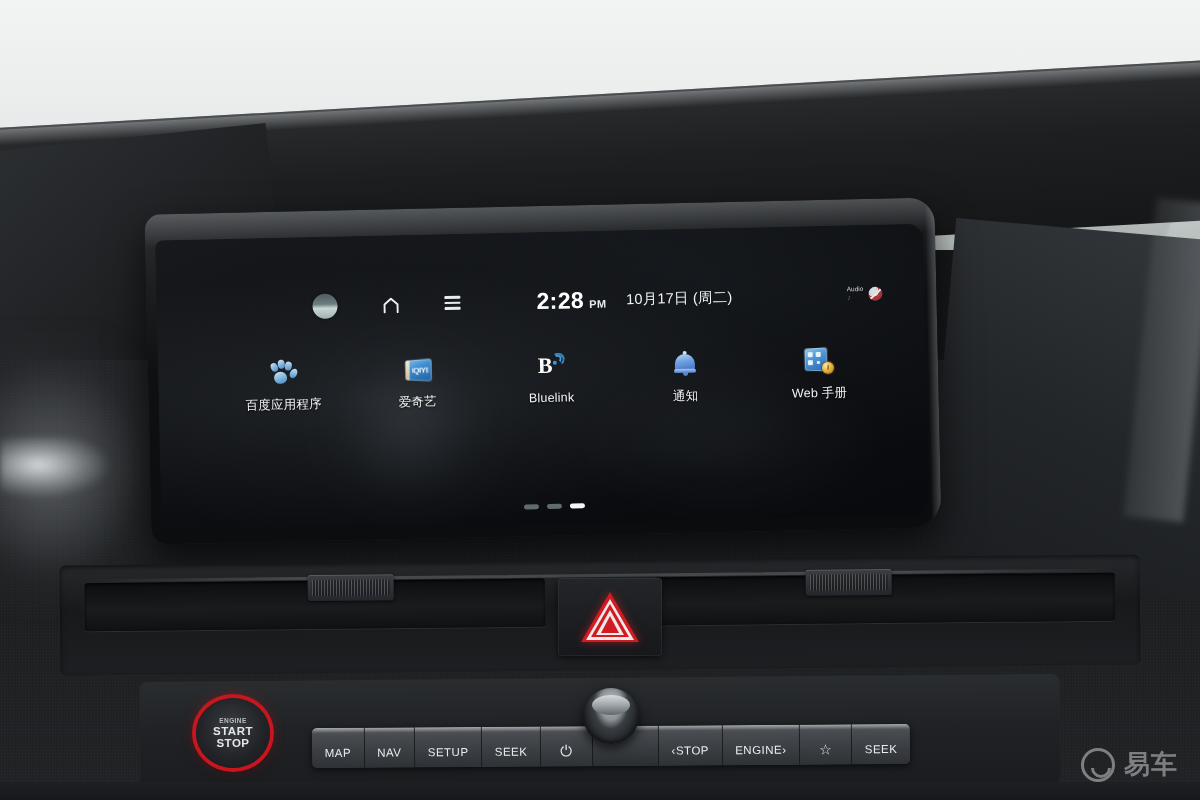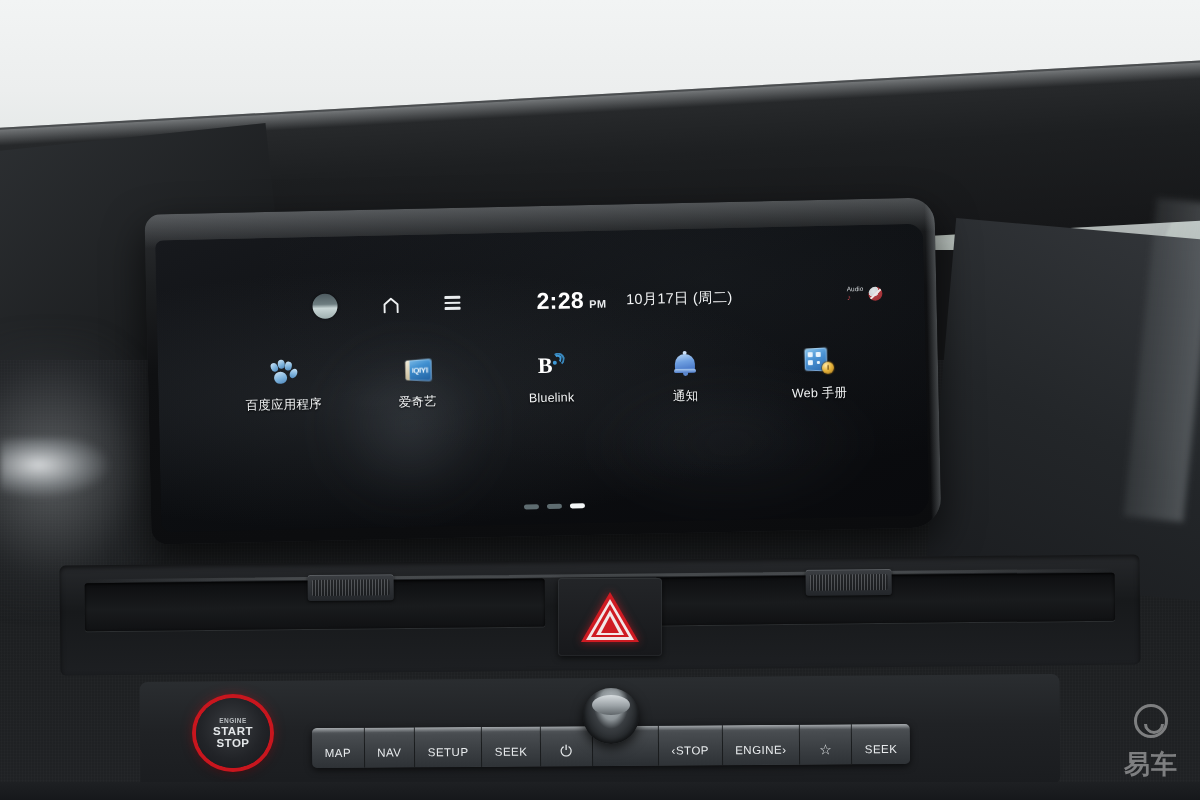--- a/index.html
+++ b/index.html
@@ -598,21 +598,20 @@
     left: 0px; top: 782px; width: 1200px; height: 20px;
     background: linear-gradient(180deg,#1e2023 0%, #15171a 100%);
   }
 
   
   .watermark {
     position: absolute;
     right: 22px; bottom: 18px;
     display: flex; align-items: center; gap: 9px;
     opacity: .42;
-    flex-direction: column;
   }
   .wm-logo {
     width: 34px; height: 34px;
     border-radius: 50%;
     border: 3px solid #ffffff;
     position: relative;
   }
   .wm-logo::after {
     content: "";
     position: absolute; left: 7px; top: 7px;

